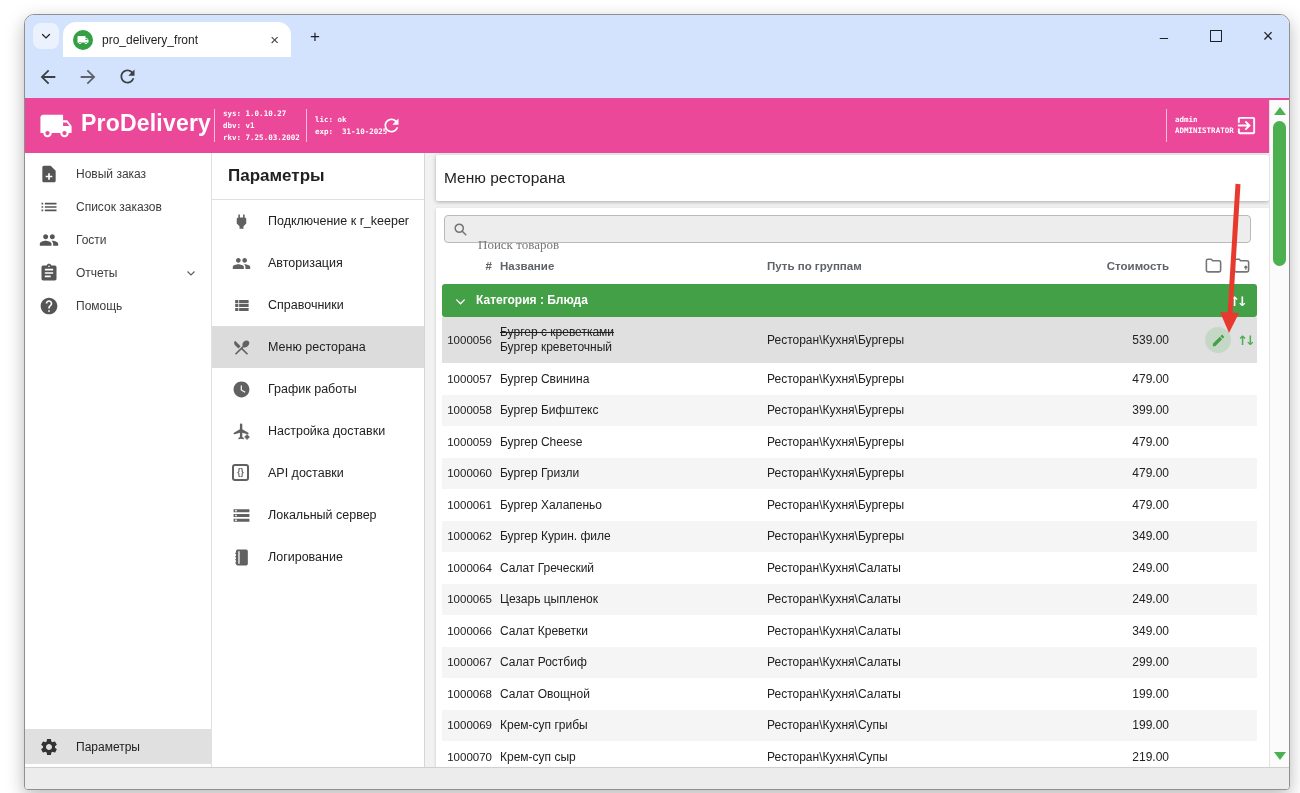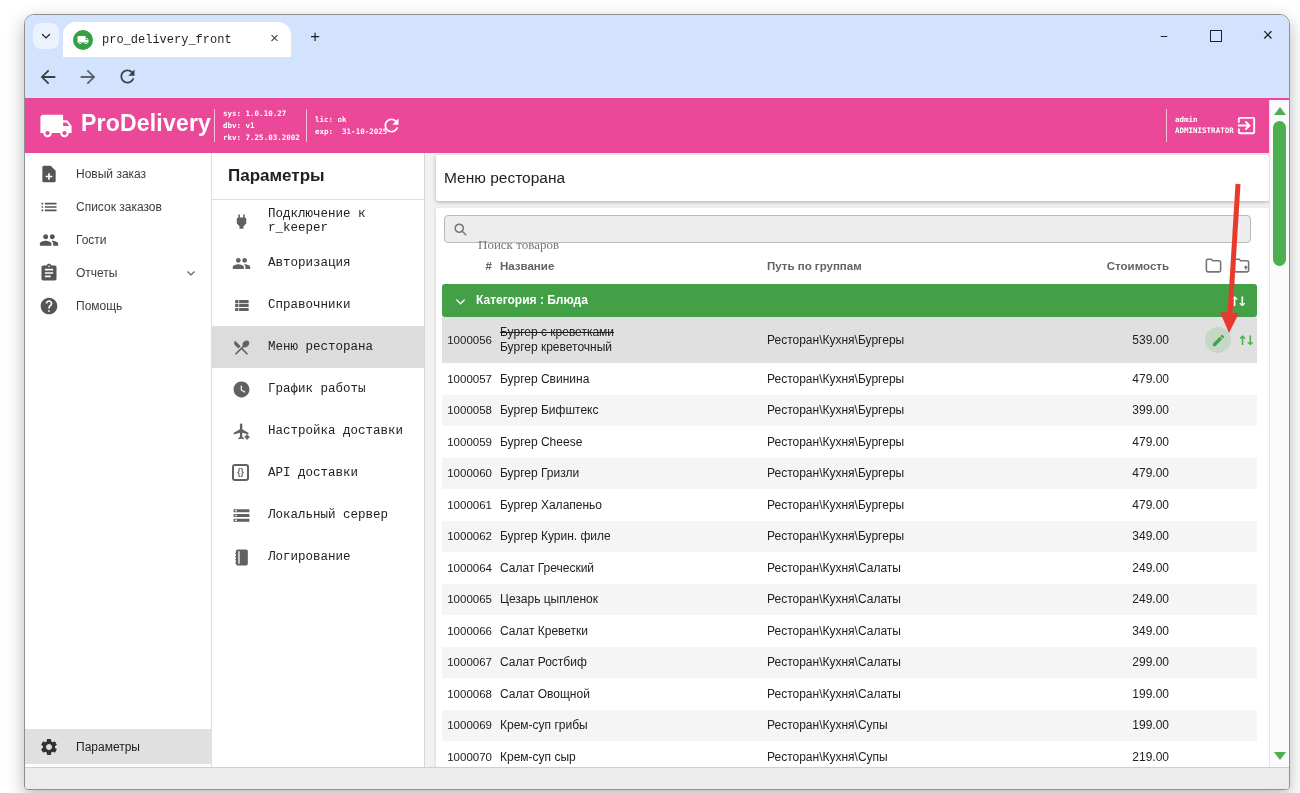--- a/index.html
+++ b/index.html
@@ -7,21 +7,21 @@
        font-family:"Liberation Sans",sans-serif;overflow:hidden;}
   .abs{position:absolute;}
   svg{display:block;}
 
   
   .window{position:absolute;left:24px;top:14px;width:1264px;height:774px;
           border:1px solid #8f8f8f;border-radius:10px 10px 4px 4px;overflow:hidden;
           box-shadow:0 6px 18px rgba(0,0,0,.28);background:#fff;}
 
   
-  .tabstrip{position:absolute;left:0;top:0;width:100%;height:42px;background:#d3e3fd;font-family:Liberation Mono, monospace;}
+  .tabstrip{position:absolute;left:0;top:0;width:100%;height:42px;background:#d3e3fd;}
   .tab-search-btn{position:absolute;left:8px;top:8px;width:26px;height:26px;border-radius:8px;
           background:rgba(255,255,255,.55);display:flex;align-items:center;justify-content:center;color:#1f1f1f;}
   .tab{position:absolute;left:38px;top:7px;width:228px;height:35px;background:#fff;
        border-radius:13px 13px 0 0;display:flex;align-items:center;padding:0 10px;box-sizing:border-box;}
   .favicon{width:20px;height:20px;border-radius:50%;background:#34a043;display:flex;align-items:center;justify-content:center;margin-right:9px;flex:none;}
   .tab-title{font-size:12px;color:#1f1f1f;flex:1;white-space:nowrap;overflow:hidden;}
   .tab-close{font-size:15px;color:#444;padding:0 2px;cursor:default;}
   .newtab-btn{position:absolute;left:278px;top:10px;width:24px;height:24px;border-radius:50%;
        display:flex;align-items:center;justify-content:center;font-size:17px;color:#1f1f1f;}
   .wincontrols{position:absolute;right:10px;top:10px;display:flex;gap:30px;align-items:center;color:#202124;}
@@ -67,21 +67,21 @@
   .side-bottom .lbl{position:absolute;left:51px;font-size:12px;font-weight:500;color:#212121;}
 
   
   .submenu{position:absolute;left:187px;top:0;width:213px;height:100%;background:#fff;border-right:1px solid #d6d6d6;box-sizing:border-box;}
   .submenu-title{position:absolute;left:16px;top:13px;font-size:17px;font-weight:bold;color:#212121;}
   .submenu-divider{position:absolute;left:0;top:46px;width:100%;height:1px;background:#e0e0e0;}
   .sub-items{position:absolute;top:47px;left:0;right:0;}
   .sub-item{position:relative;height:42px;display:flex;align-items:center;}
   .sub-item.selected{background:#dcdcdc;}
   .sub-item .icon{position:absolute;left:20px;width:19px;height:19px;color:#616161;}
-  .sub-item .lbl{position:absolute;left:56px;font-size:12.5px;font-weight:500;color:#212121;font-family:Liberation Mono, monospace;}
+  .sub-item .lbl{position:absolute;left:56px;font-size:12.5px;font-weight:500;color:#212121;}
   .api-box{width:13px;height:13px;border:2px solid #616161;border-radius:3px;color:#616161;
            font-weight:bold;font-size:8.5px;display:flex;align-items:center;justify-content:center;}
   .api-box::before{content:"{}";letter-spacing:0;}
 
   
   .main{position:absolute;left:400px;top:0;width:844px;height:614px;background:#f2f2f2;overflow:hidden;}
   .title-card{position:absolute;left:11px;top:2px;width:833px;height:46px;background:#fff;border-radius:2px;
               box-shadow:0 1px 4px rgba(0,0,0,.30);display:flex;align-items:center;}
   .page-title{margin-left:8px;font-size:15.5px;color:#212121;}
   .content-card{position:absolute;left:11px;top:55px;width:833px;height:559px;background:#fff;

